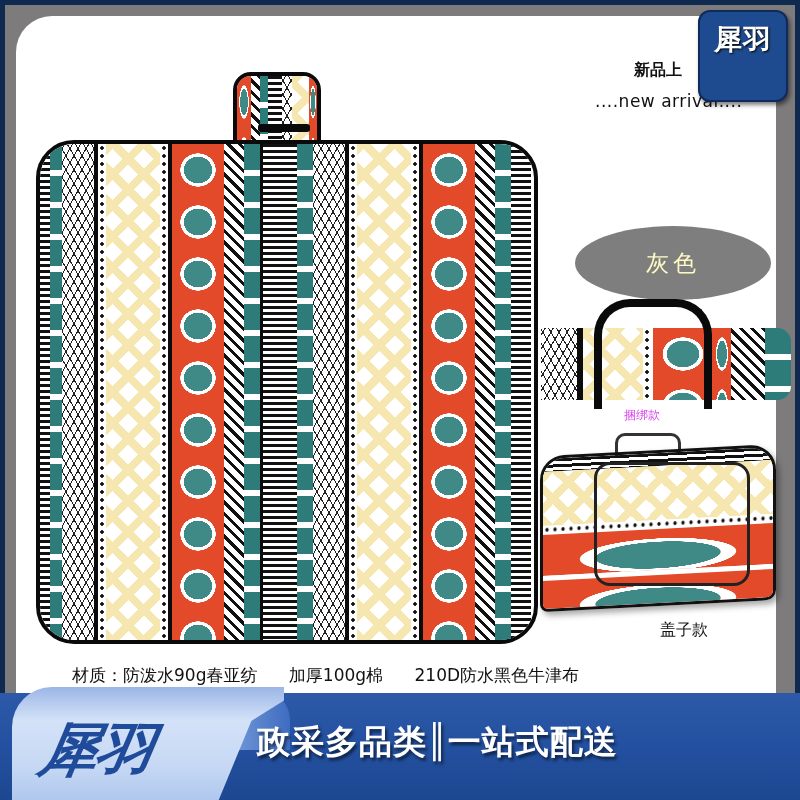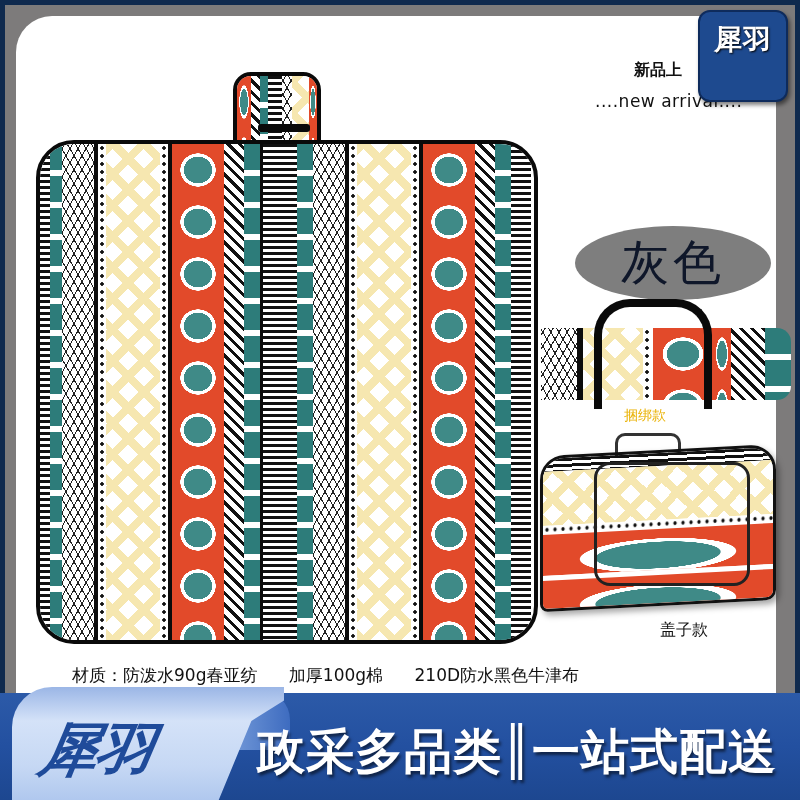--- a/index.html
+++ b/index.html
@@ -28,39 +28,39 @@
   .p-white{background:#fff;}
   .p-dots{background:radial-gradient(circle,#111 1.5px,transparent 2px) 0 0/8px 8px,#fff;}
   .p-diamw{background:
       repeating-linear-gradient(60deg,#222 0 1px,transparent 1px 7px),
       repeating-linear-gradient(-60deg,#222 0 1px,#fff 1px 7px);}
 
   .title-new{position:absolute;left:634px;top:60px;font-size:16px;font-weight:bold;color:#111;}
   .title-arrival{position:absolute;left:595px;top:91px;font-size:17px;color:#111;letter-spacing:0.5px;}
   .badge{position:absolute;left:698px;top:10px;width:90px;height:92px;background:#1e4a8f;border:2px solid #0e2b5c;border-radius:12px;box-shadow:2px 3px 4px rgba(0,0,0,0.5);color:#fff;font-weight:bold;font-size:28px;line-height:32px;text-align:center;padding-top:12px;box-sizing:border-box;letter-spacing:1px;text-shadow:1px 1px 2px #000;}
 
-  .color-pill{position:absolute;left:575px;top:226px;width:196px;height:74px;background:#7e7e7e;border-radius:50%;color:#0f172a;font-size:48px;display:flex;align-items:center;justify-content:center;letter-spacing:4px;}
+  .color-pill{position:absolute;left:575px;top:226px;width:196px;height:74px;background:#7e7e7e;border-radius:50%;color:#fef9c3;font-size:23px;display:flex;align-items:center;justify-content:center;letter-spacing:4px;}
 
   .rolled{position:absolute;left:541px;top:328px;width:250px;height:72px;border-radius:0 14px 14px 0;overflow:hidden;display:flex;}
   .handle{position:absolute;left:594px;top:299px;width:118px;height:110px;border:8px solid #0a0a0a;border-bottom:none;border-radius:36px 36px 0 0;box-sizing:border-box;}
-  .label-tied{position:absolute;left:624px;top:407px;font-size:14px;color:#eab308;}
+  .label-tied{position:absolute;left:624px;top:407px;font-size:12px;color:#d946ef;}
 
   .bag{position:absolute;left:540px;top:450px;width:230px;height:150px;border:3px solid #111;border-radius:24px 26px 10px 8px;overflow:hidden;transform:skewY(-3deg);box-shadow:3px 4px 6px rgba(0,0,0,0.35);}
   .bag-handle{position:absolute;left:615px;top:433px;width:60px;height:22px;border:3px solid #333;border-bottom:none;border-radius:10px 10px 0 0;}
   .bag-lid{position:absolute;left:594px;top:462px;width:150px;height:118px;border:3px solid #222;border-radius:16px;}
   .label-lid{position:absolute;left:660px;top:620px;font-size:16px;color:#111;}
 
   .materials{position:absolute;left:72px;top:664px;font-size:17px;color:#111;white-space:nowrap;}
   .materials span{margin-right:26px;}
 
   .banner{position:absolute;left:0;top:693px;width:800px;height:107px;background:linear-gradient(180deg,#2c5aa8 0%,#2350a0 50%,#1d4790 100%);}
   .ribbon{position:absolute;left:12px;top:687px;width:272px;height:113px;background:linear-gradient(180deg,#9bb6e6 0%,#d4e2f8 30%,#c6d8f4 70%,#b0c8ee 100%);border-radius:40px 0 0 0;clip-path:polygon(0 0,100% 0,100% 12%,88% 30%,76% 100%,0 100%);}
   .ribbon-curl{position:absolute;left:236px;top:690px;width:54px;height:60px;background:linear-gradient(90deg,#6e95d6,#3e6cc0);border-radius:0 30px 0 0;}
   .brand{position:absolute;left:40px;top:712px;font-size:58px;font-weight:bold;font-style:italic;color:#1f4b9a;letter-spacing:-2px;transform:skewX(-10deg);}
-  .slogan{position:absolute;left:257px;top:720px;font-size:48px;font-weight:bold;color:#fff;text-shadow:2px 3px 3px rgba(0,0,0,0.55);letter-spacing:1px;white-space:nowrap;}
+  .slogan{position:absolute;left:257px;top:720px;font-size:33px;font-weight:bold;color:#fff;text-shadow:2px 3px 3px rgba(0,0,0,0.55);letter-spacing:1px;white-space:nowrap;}
 </style>
 </head>
 <body>
 
 <div class="frame-gray"></div>
 <div class="card"></div>
 
 <div class="title-new">新品上</div>
 <div class="title-arrival">....new arrival....</div>
 <div class="badge">

